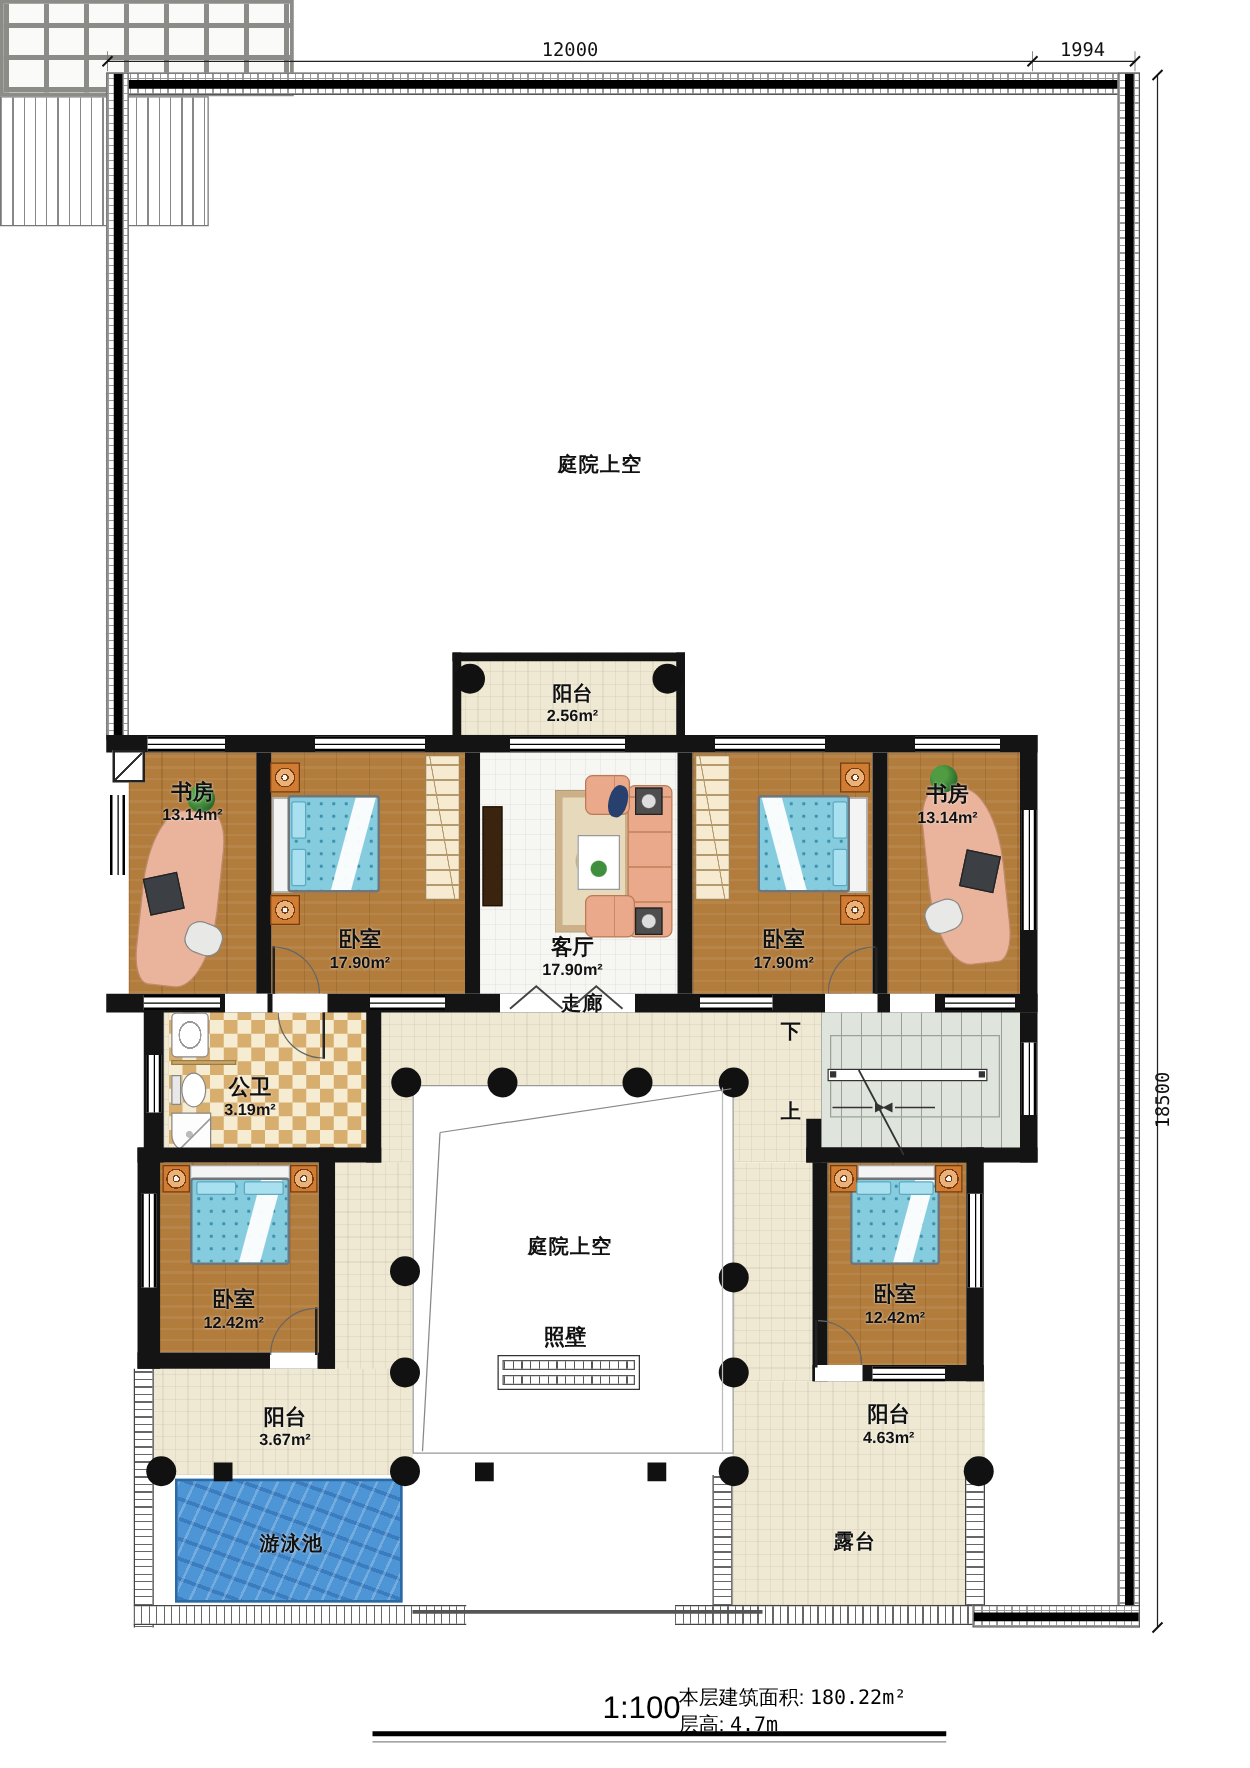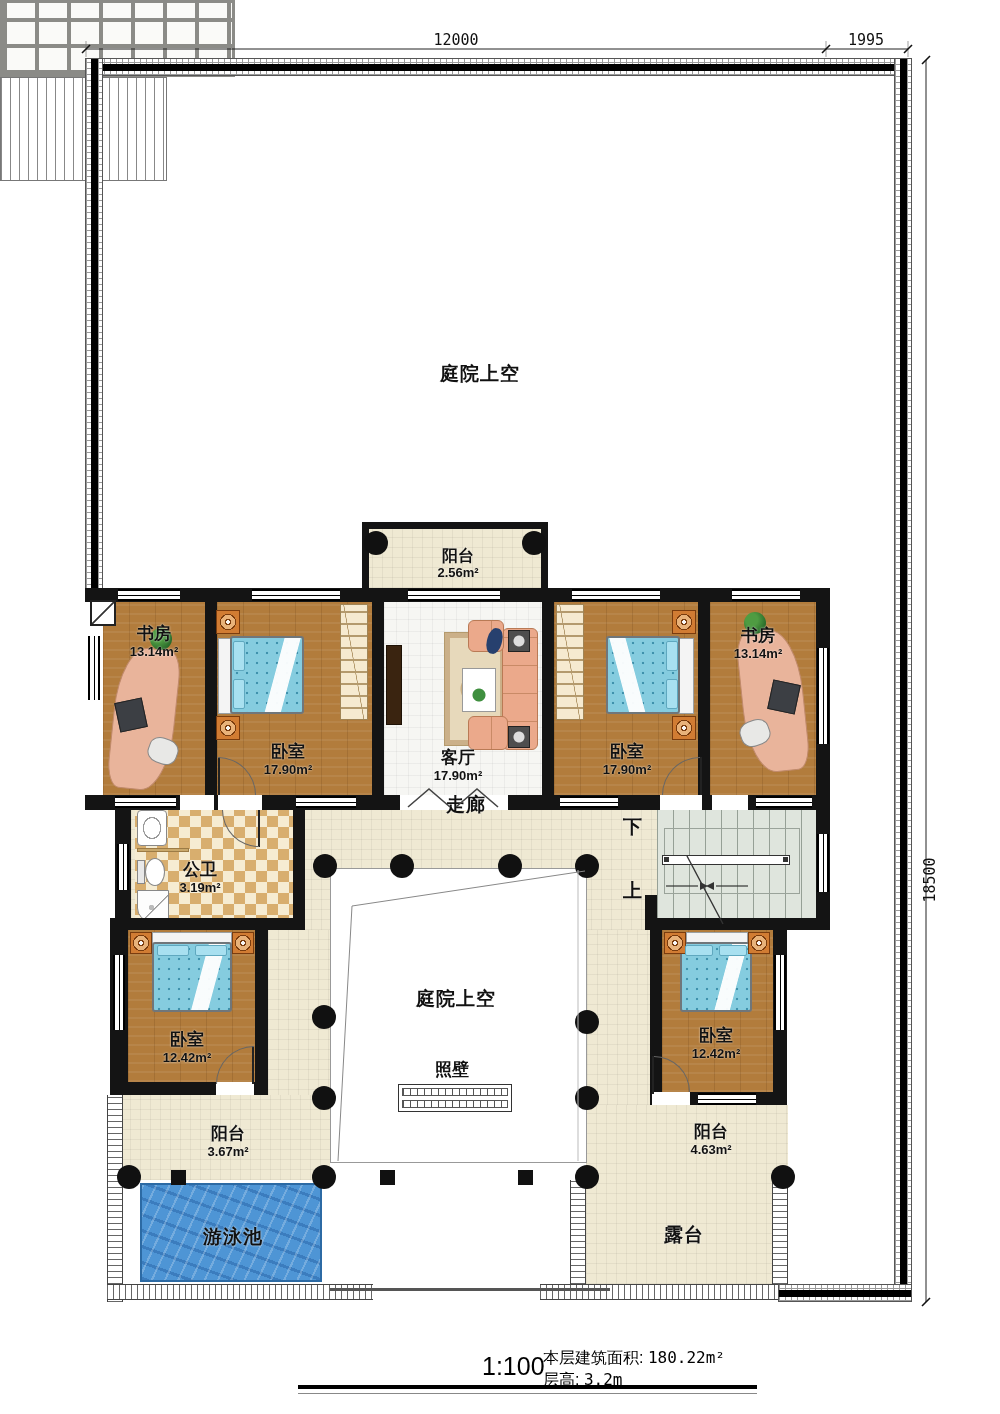--- a/index.html
+++ b/index.html
@@ -111,21 +111,21 @@
   .srail:before{left:1px;} .srail:after{right:1px;}
   .flue{position:absolute;z-index:4;background:#fff;border:2px solid #222;
        background-image:linear-gradient(to bottom right,transparent 47%,#333 48% 52%,transparent 53%);}
   .inner-outline{position:absolute;z-index:2;border:1px solid #9aa39a;}
   .courtyard{position:absolute;z-index:2;background:#fff;border:1px solid #999;}
   
   .rlabel{position:absolute;z-index:6;transform:translate(-50%,0);text-align:center;line-height:1.2;
        color:#111;font-weight:bold;white-space:nowrap;text-shadow:0 0 2px rgba(255,255,255,.85);}
   .rname{display:block;font-size:17px;}
   .rarea{display:block;font-size:13px;}
-  .big{font-size:19px;letter-spacing:1px;}
+  .big{font-size:16px;letter-spacing:1px;}
   .dimtext{position:absolute;z-index:8;font-family:"DejaVu Sans Mono","Liberation Mono",monospace;
        font-size:15px;color:#111;transform:translate(-50%,-50%);white-space:nowrap;}
   .titleblock{position:absolute;z-index:8;color:#000;white-space:nowrap;}
 </style>
 </head>
 <body>
 
 <div id="plan">
 
   <div class="swall-h" style="left:85px;top:58px;width:827px;height:18px"></div>
@@ -373,33 +373,33 @@
   <div class="rail-v" style="left:570px;top:1180px;width:16px;height:104px"></div>
   <div class="rlabel" style="left:711px;top:1122px">
     <span class="rname">阳台</span>
     <span class="rarea">4.63m²</span>
   </div>
   <div class="rlabel" style="left:684px;top:1224px">
     <span class="rname big">露台</span>
   </div>
 
   <div class="dimtext" style="left:456px;top:40px">12000</div>
-  <div class="dimtext" style="left:866px;top:40px">1995</div>
+  <div class="dimtext" style="left:866px;top:40px">1994</div>
   <div class="dimtext" style="left:930px;top:880px;transform:translate(-50%,-50%) rotate(-90deg)">18500</div>
 
   <div class="titleblock" style="left:482px;top:1352px;font-size:25px">1:100</div>
   <div class="abs" style="left:298px;top:1385px;width:459px;height:4px;background:#000;z-index:8"></div>
   <div class="abs" style="left:298px;top:1393px;width:459px;height:1px;background:#888;z-index:8"></div>
   <div class="titleblock" style="left:543px;top:1348px;font-size:16px">
     <span>本层建筑面积:</span>
     <span style="font-family:'DejaVu Sans Mono',monospace">180.22m²</span>
   </div>
   <div class="titleblock" style="left:543px;top:1370px;font-size:16px">
     <span>层高:</span>
-    <span style="font-family:'DejaVu Sans Mono',monospace">3.2m</span>
+    <span style="font-family:'DejaVu Sans Mono',monospace">4.7m</span>
   </div>
 
   <svg width="1000" height="1414" style="position:absolute;left:0;top:0;z-index:7;pointer-events:none">
 
     <line x1="86" y1="49" x2="908" y2="49" stroke="#222" stroke-width="1"></line>
     <line x1="86" y1="41" x2="86" y2="57" stroke="#777" stroke-width="0.7"></line>
     <line x1="826" y1="41" x2="826" y2="57" stroke="#777" stroke-width="0.7"></line>
     <line x1="908" y1="41" x2="908" y2="57" stroke="#777" stroke-width="0.7"></line>
     <line x1="82" y1="53" x2="90" y2="45" stroke="#111" stroke-width="1.6"></line>
     <line x1="822" y1="53" x2="830" y2="45" stroke="#111" stroke-width="1.6"></line>

